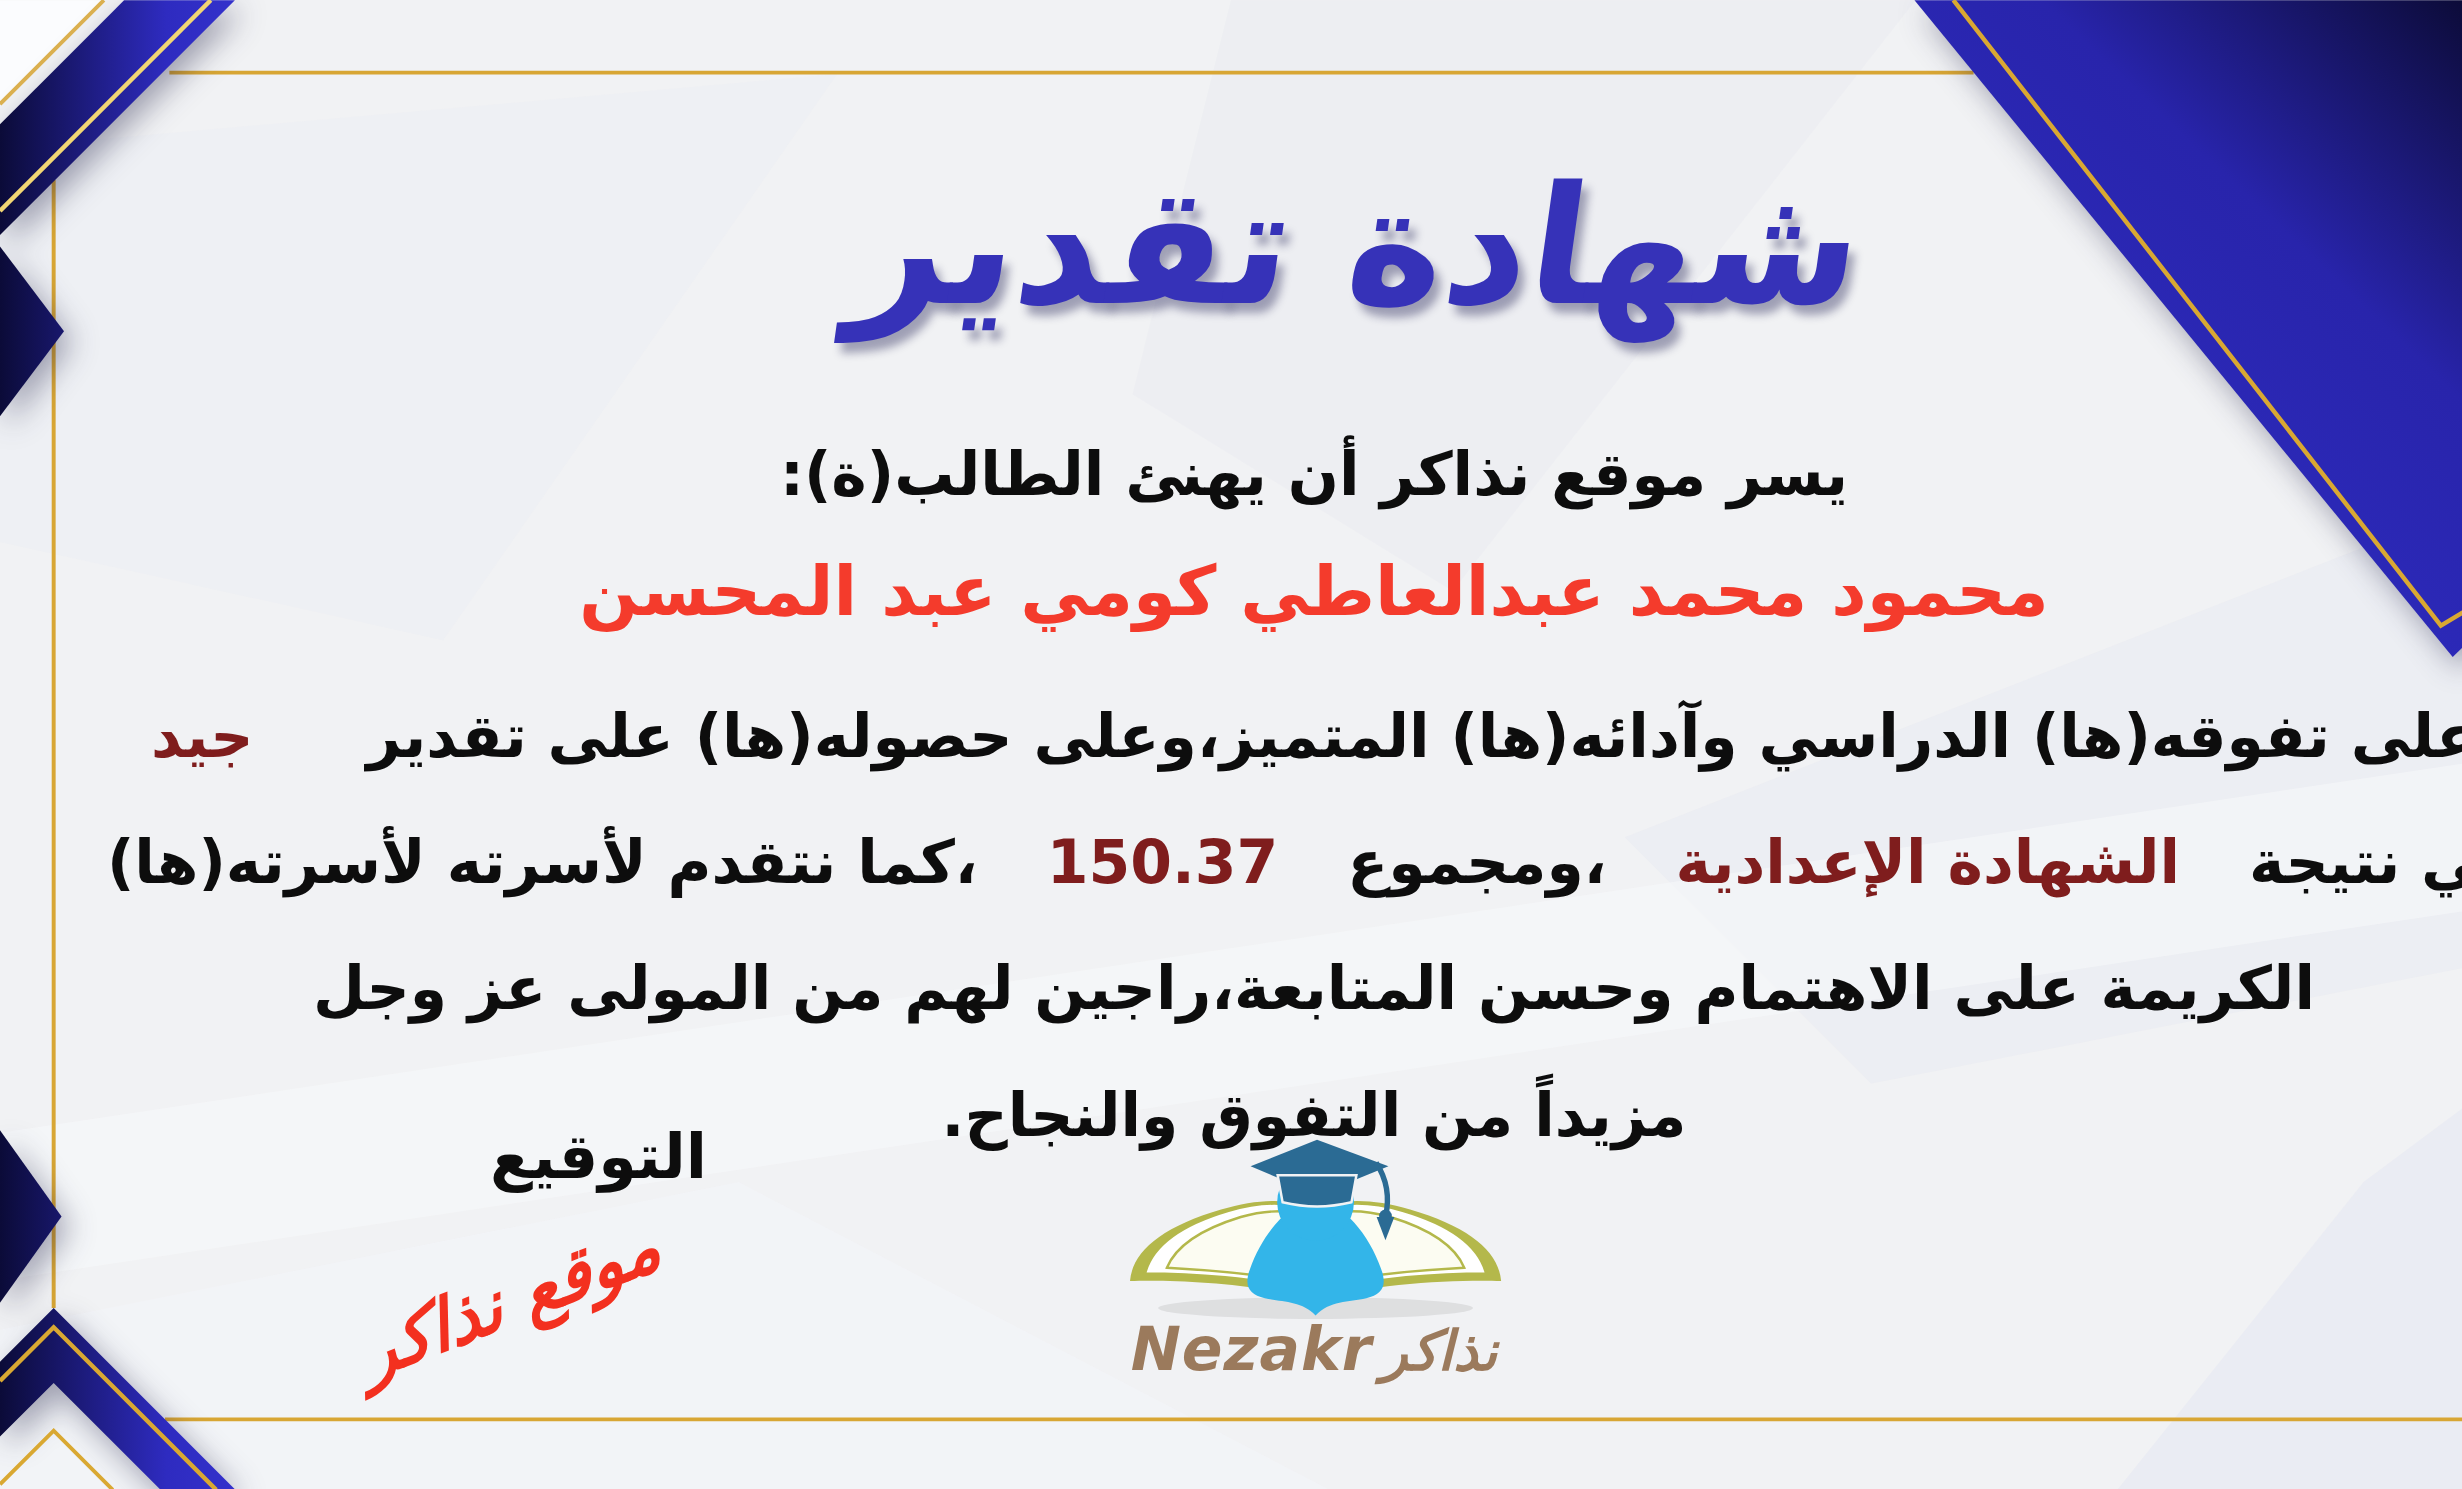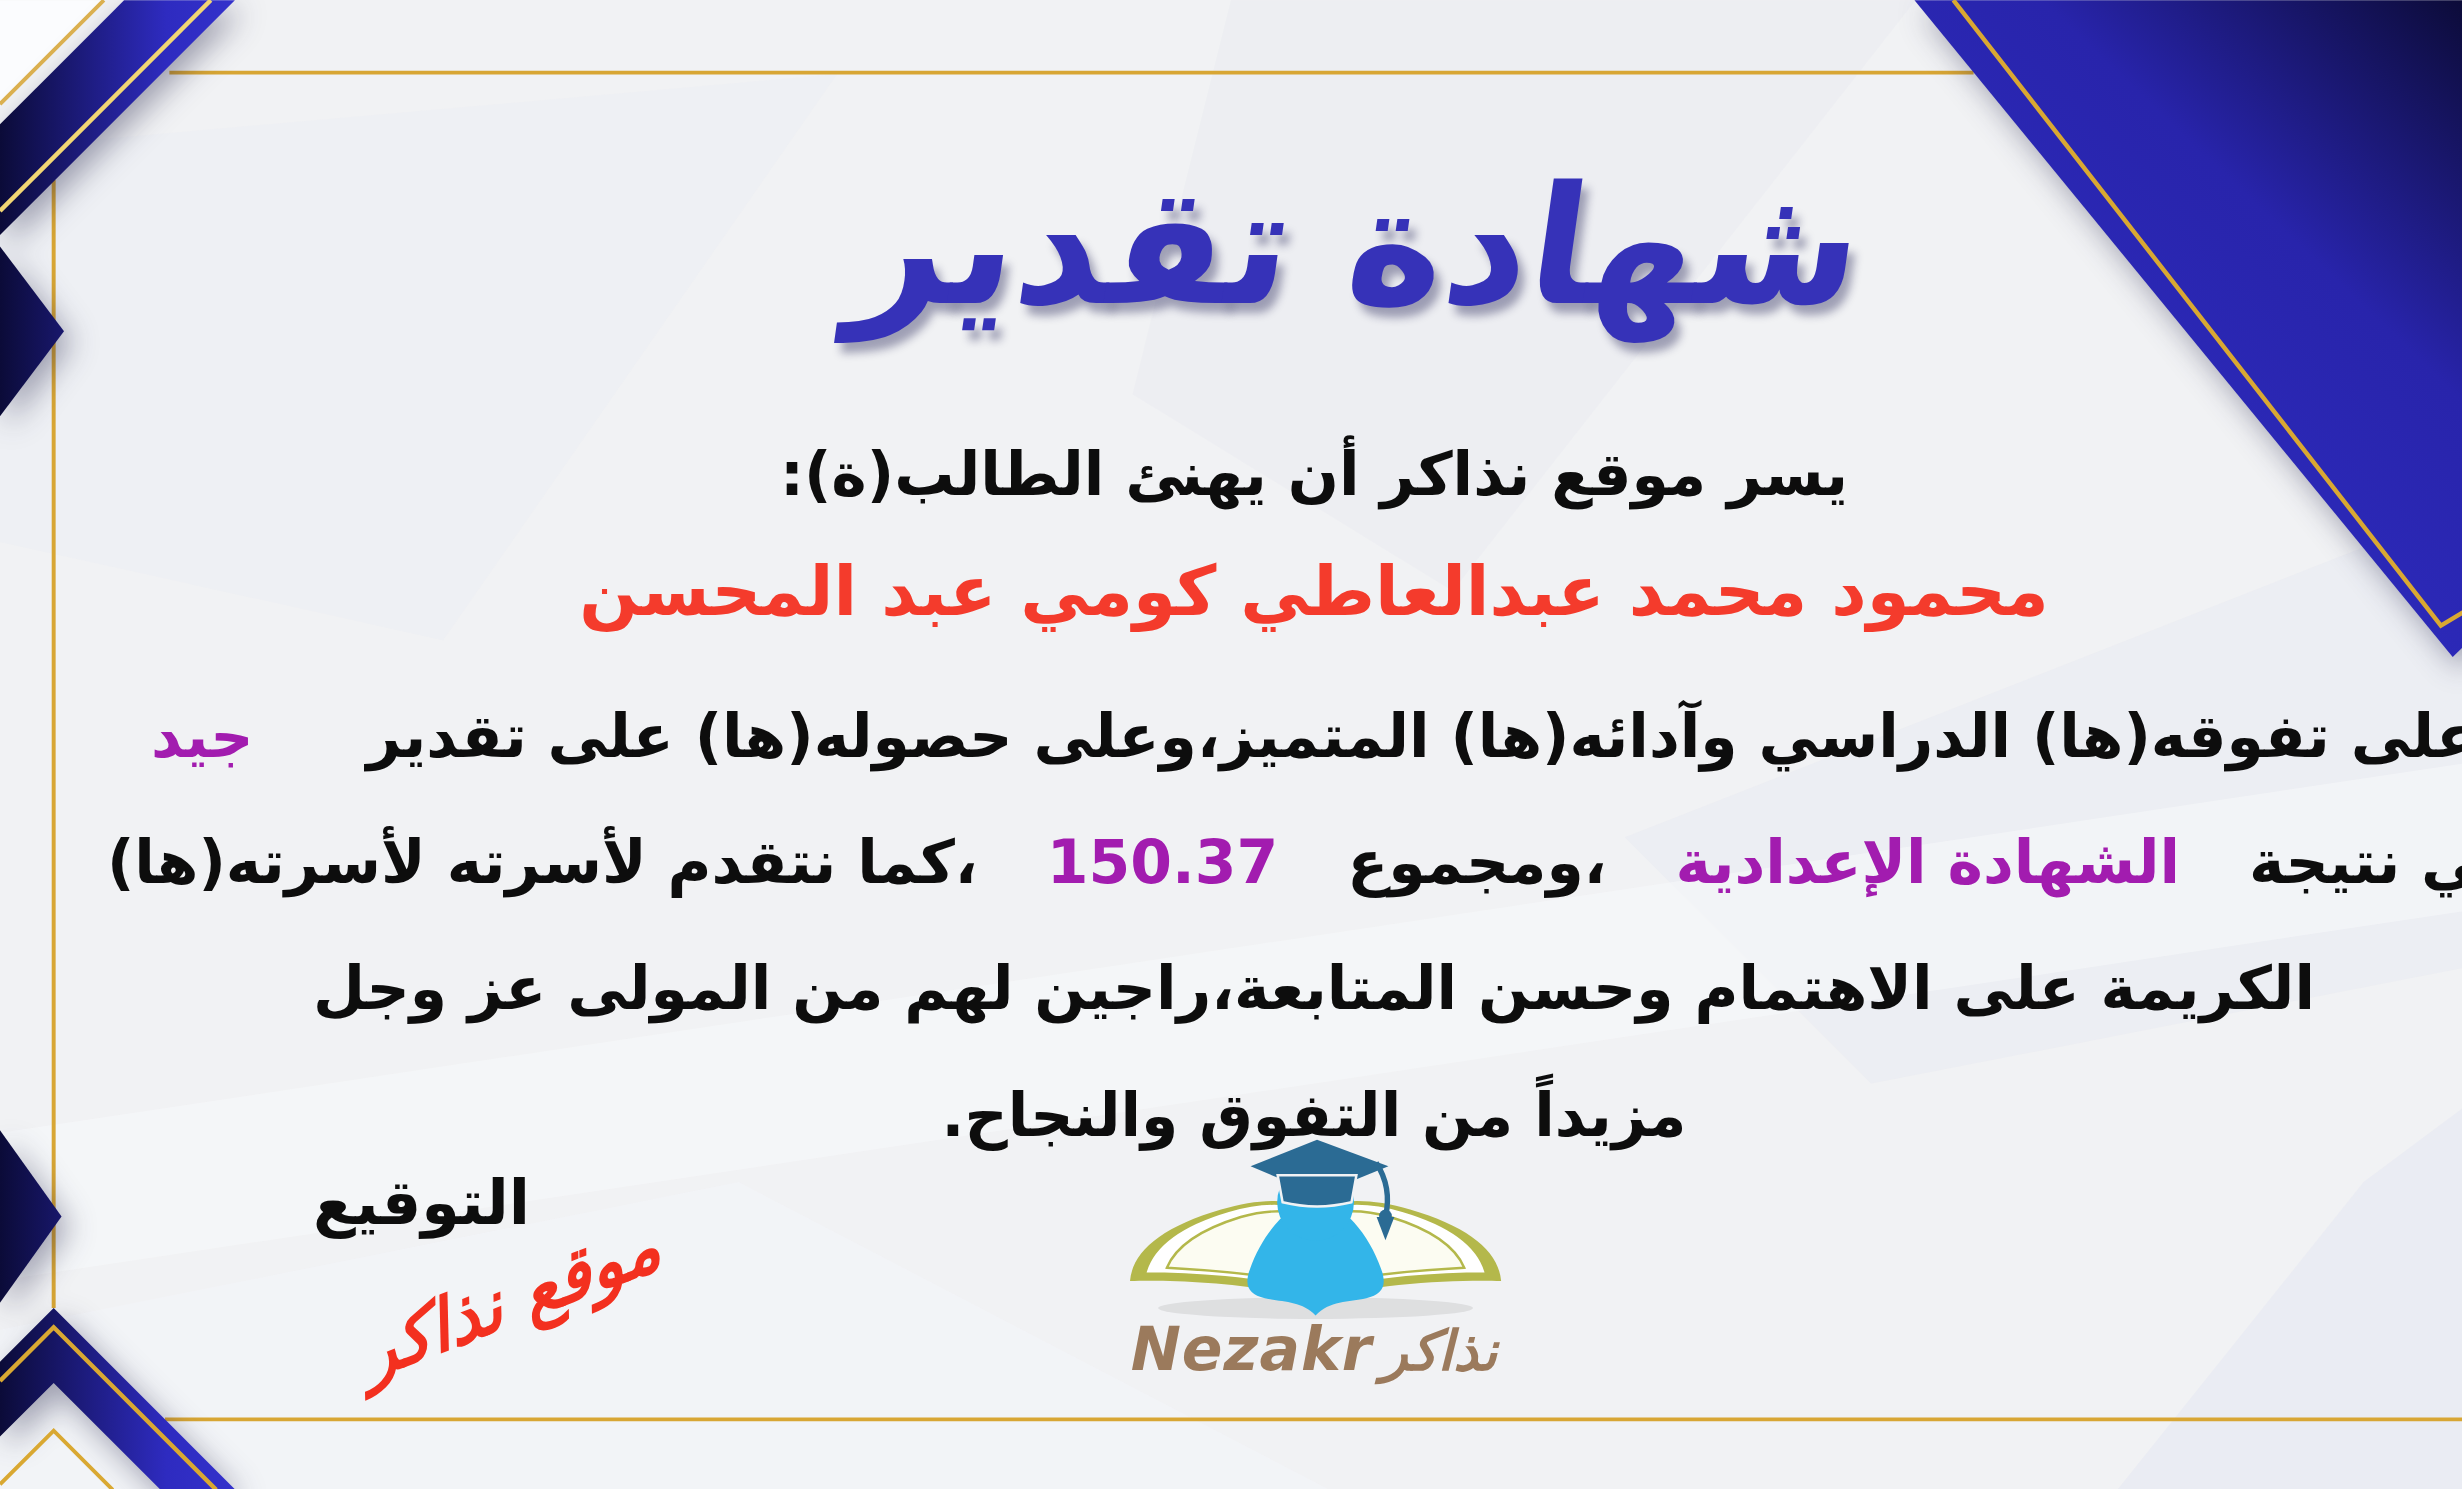--- a/index.html
+++ b/index.html
@@ -14,25 +14,25 @@
          transform:translateX(44px) skewX(-8deg);
          text-shadow:7.9px 9.8px 8.9px rgba(25,25,80,.38);}
   .textline{position:absolute;left:89px;right:89px;text-align:center;direction:rtl;
             color:#0d0d0d;font-weight:bold;font-size:60px;line-height:1.25;}
   .intro{top:437px;font-size:60px;}
   .student{top:548px;font-size:69px;color:#f43b2c;}
   .l3{top:699px;}
   .l4{top:825px;}
   .l5{top:951px;}
   .l6{top:1078px;}
-  .red{color:#a21caf;}
+  .red{color:#7f1d1d;}
   .gap-lg{display:inline-block;width:113px;}
   .gap-md{display:inline-block;width:69px;}
 
-  .sig-label{position:absolute;left:313px;top:1166px;width:394px;text-align:left;
+  .sig-label{position:absolute;left:313px;top:1120px;width:394px;text-align:right;
              direction:rtl;font-size:62px;font-weight:bold;color:#0d0d0d;}
   .sig-script{position:absolute;left:303px;top:1259px;width:414px;text-align:center;
               direction:rtl;font-size:70px;font-weight:bold;font-style:italic;color:#f3301f;
               transform:rotate(-21deg) skewX(-6deg);}
 
   .logo-svg{position:absolute;left:1098px;top:1111px;}
   .logo-text{position:absolute;left:0;right:0;top:1314px;display:flex;justify-content:center;
              align-items:baseline;gap:8.9px;color:#9b7a5c;}
   .logo-latin{font-size:60px;font-weight:bold;font-style:italic;letter-spacing:1px;}
   .logo-arabic{font-size:55px;font-weight:bold;direction:rtl;font-style:italic;}

